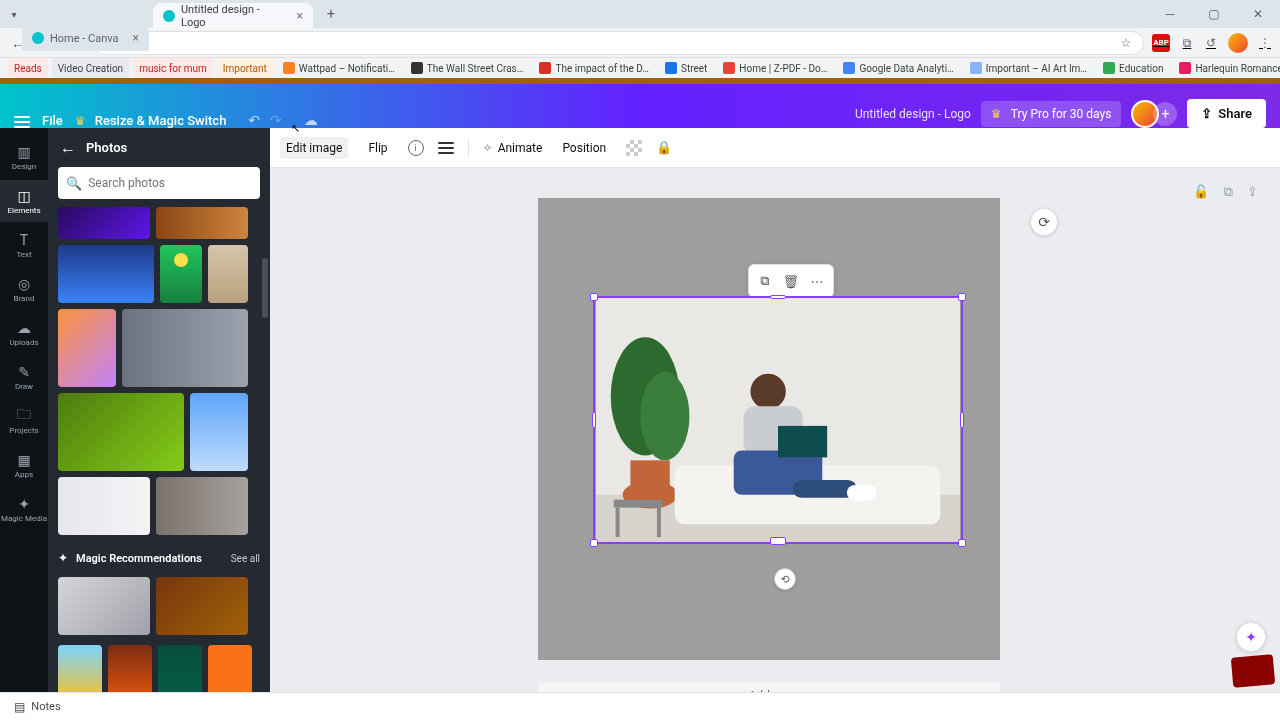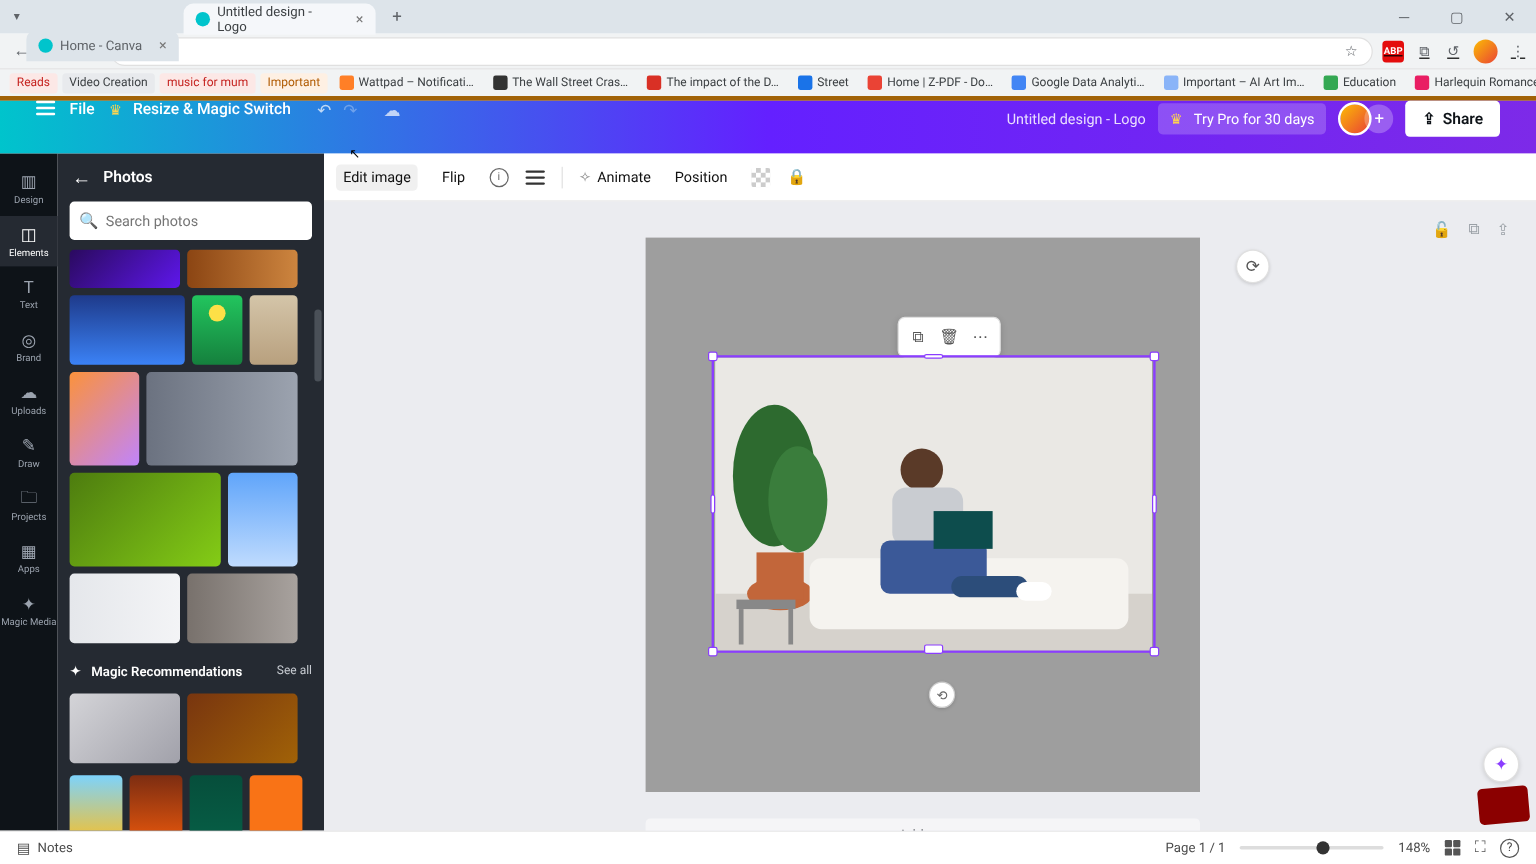--- a/index.html
+++ b/index.html
@@ -19,30 +19,30 @@
 .addrbar { height: 30px; background: #f1f3f4; display: flex; align-items: center; padding: 0 8px; gap: 8px; border-bottom:1px solid #e0e0e0;}
 .navbtn { width: 20px; height: 20px; display:flex;align-items:center;justify-content:center;color:#5f6368;font-size:14px;}
 .navbtn.disabled { color: #c0c0c0; }
 .urlbox { flex: 1; background: #fff; border-radius: 14px; height: 24px; display: flex; align-items: center; padding: 0 10px; gap: 8px; font-size: 11px; color: #5f6368; border:1px solid #e0e0e0;}
 .urlbox-icons { margin-left:auto; display:flex; gap:10px; align-items:center;}
 .url-icon { width:14px;height:14px;display:flex;align-items:center;justify-content:center;color:#5f6368;font-size:12px;}
 .ext-strip { display:flex; gap:10px; align-items:center;text-decoration:underline; }
 .abp-icon { width:18px;height:18px;background:#e40c0c;border-radius:3px;color:#fff;font-size:8px;display:flex;align-items:center;justify-content:center;font-weight:bold;}
 .avatar-small { width:20px;height:20px;border-radius:50%;background:linear-gradient(135deg,#fbbc04,#ea4335);}
 
-.bookbar { height: 26px; background: #f1f3f4; display:flex; align-items:center; padding: 0 8px; gap:4px; border-bottom:4px solid #a16207;}
+.bookbar { height: 26px; background: #f1f3f4; display:flex; padding: 0 8px; gap:4px; border-bottom:6px solid #a16207;}
 .bm { display:flex;align-items:center; gap:4px; padding: 3px 6px; font-size:10px; color:#3c4043; border-radius:3px; white-space:nowrap;}
 .bm.tag { background:#e8eaed; border-radius:3px;}
 .bm.red { background:#fce8e6; color:#c5221f;}
 .bm.orange { background:#fef0e3; color:#b05a00;}
 .bm .bicon{width:12px;height:12px;background:#9aa0a6;border-radius:2px;flex-shrink:0;}
 .bm-spacer{margin-left:auto;}
 
 
-.appbar { height: 44px; background: linear-gradient(90deg, #00c4cc 0%, #6420ff 50%, #7d2ae8 100%); display:flex; align-items:flex-start; padding:0 30px; gap:12px;}
+.appbar { height: 44px; background: linear-gradient(90deg, #00c4cc 0%, #6420ff 50%, #7d2ae8 100%); display:flex; align-items:flex-end; padding:0 14px; gap:12px;}
 .hamburger{width:16px;display:flex;flex-direction:column;gap:3px;}
 .hamburger span{height:2px;background:#fff;border-radius:1px;}
 .menu-file{color:#fff;font-size:13px;font-weight:500;}
 .resize-btn{display:flex;align-items:center;gap:6px;color:#fff;font-size:13px;font-weight:500;}
 .crown{width:14px;height:14px;color:#ffd54f;font-size:12px;}
 .undo-redo{display:flex;gap:10px;margin-left:10px;}
 .undo-redo span{color:#fff;opacity:0.7;font-size:14px;}
 .undo-redo span.dim{opacity:0.3;}
 .cloud-icon{color:#fff;opacity:0.7;font-size:14px;margin-left:10px;}
 .appbar-right{margin-left:auto;display:flex;align-items:center;gap:10px;}
@@ -455,28 +455,13 @@
       <div class="video-thumb"></div>
     </div>
   </div>
 </div>
 
 <div class="footer">
   <div class="footer-left">
     <span style="font-size:12px;">▤</span>
     <span>Notes</span>
   </div>
-  <div class="footer-right">
-    <span>Page 1 / 1</span>
-    <div class="slider">
-        <div class="slider-knob"></div>
-      </div>
-    <span>148%</span>
-    <div class="grid-icon">
-        <span></span>
-        <span></span>
-        <span></span>
-        <span></span>
-      </div>
-    <span class="expand-icon">⛶</span>
-    <div class="help-icon">?</div>
-  </div>
 </div>
 
 </body></html>

